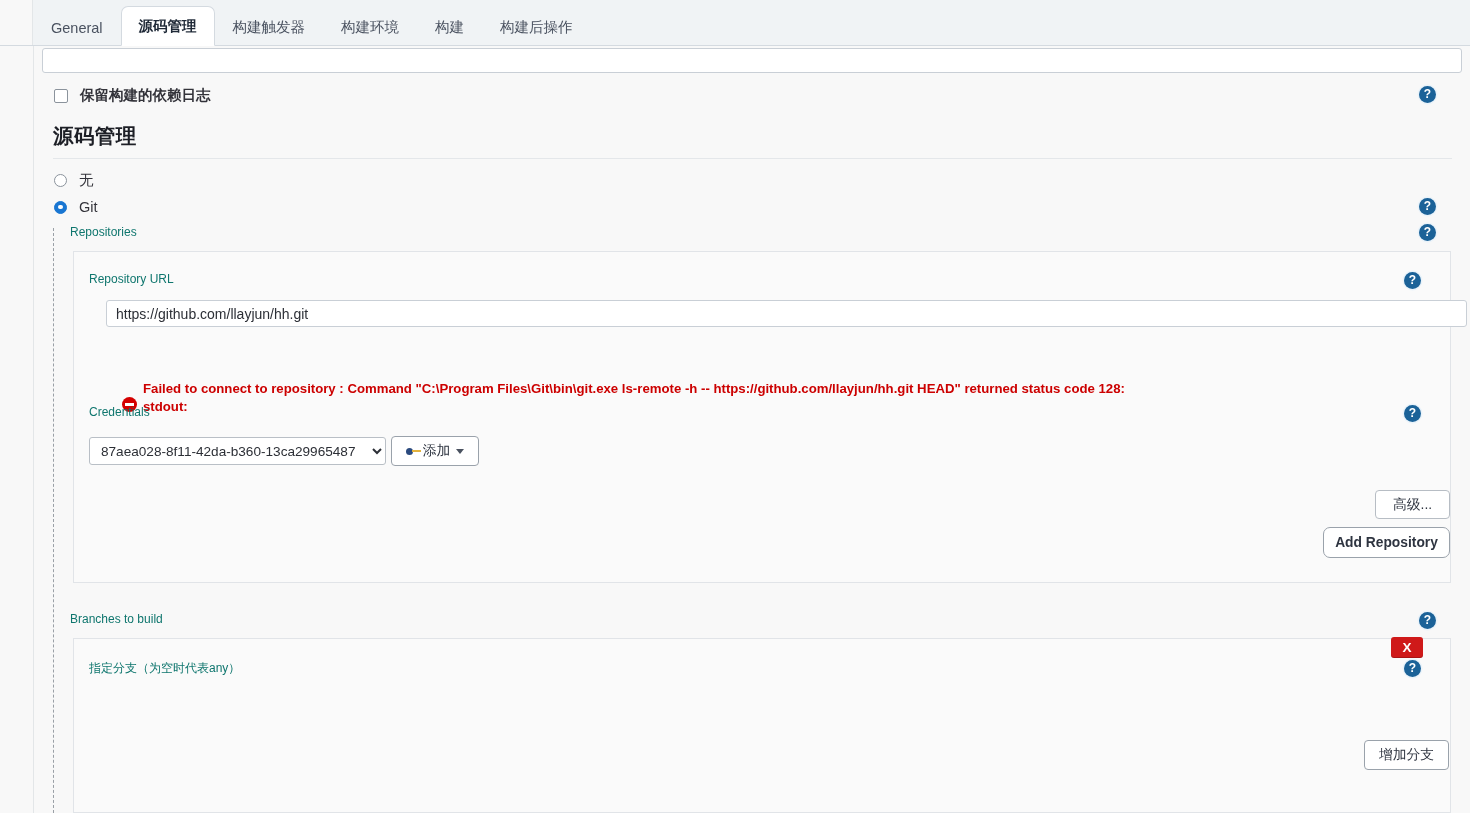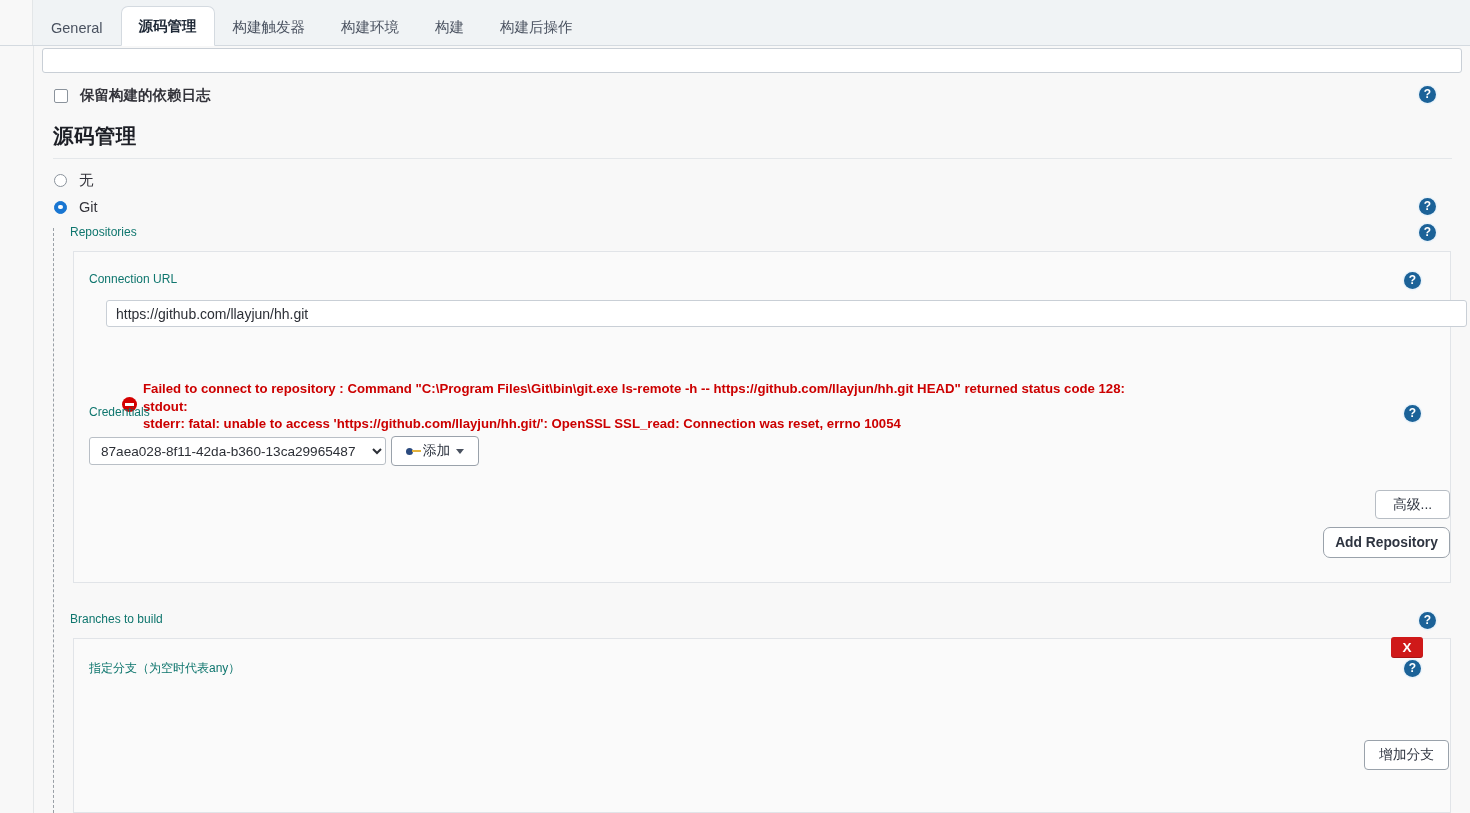--- a/index.html
+++ b/index.html
@@ -370,30 +370,29 @@
     </div>
     <div class="help" style="left:1385px; top:152px;">?</div>
 
     <div class="dashed-guide"></div>
 
     <div class="block-label" style="left:36px; top:179px;">Repositories</div>
     <div class="help" style="left:1385px; top:178px;">?</div>
 
     <div class="panel" style="left:39px; top:205px; width:1378px; height:332px;"></div>
 
-    <div class="block-label" style="left:55px; top:226px;">Connection URL</div>
+    <div class="block-label" style="left:55px; top:226px;">Repository URL</div>
     <div class="help" style="left:1370px; top:226px;">?</div>
 
     <input class="tinput" style="left: 55px; top: 254px; width: 1361px; margin-left: 17px;" value="https://github.com/llayjun/hh.git">
 
     <div class="errblock">
       <div class="erricon"></div>
       <div class="errline indent">Failed to connect to repository : Command "C:\Program Files\Git\bin\git.exe ls-remote -h -- https://github.com/llayjun/hh.git HEAD" returned status code 128:</div>
       <div class="errline indent">stdout:</div>
-      <div class="errline indent">stderr: fatal: unable to access 'https://github.com/llayjun/hh.git/': OpenSSL SSL_read: Connection was reset, errno 10054</div>
     </div>
 
     <div class="block-label" style="left:55px; top:359px;">Credentials</div>
     <div class="help" style="left:1370px; top:359px;">?</div>
 
     <select class="sel" style="left:55px; top:391px; width:297px;">
       <option>87aea028-8f11-42da-b360-13ca29965487</option>
     </select>
 
     <div class="btn" style="left:357px; top:390px; width:88px; height:30px;">

